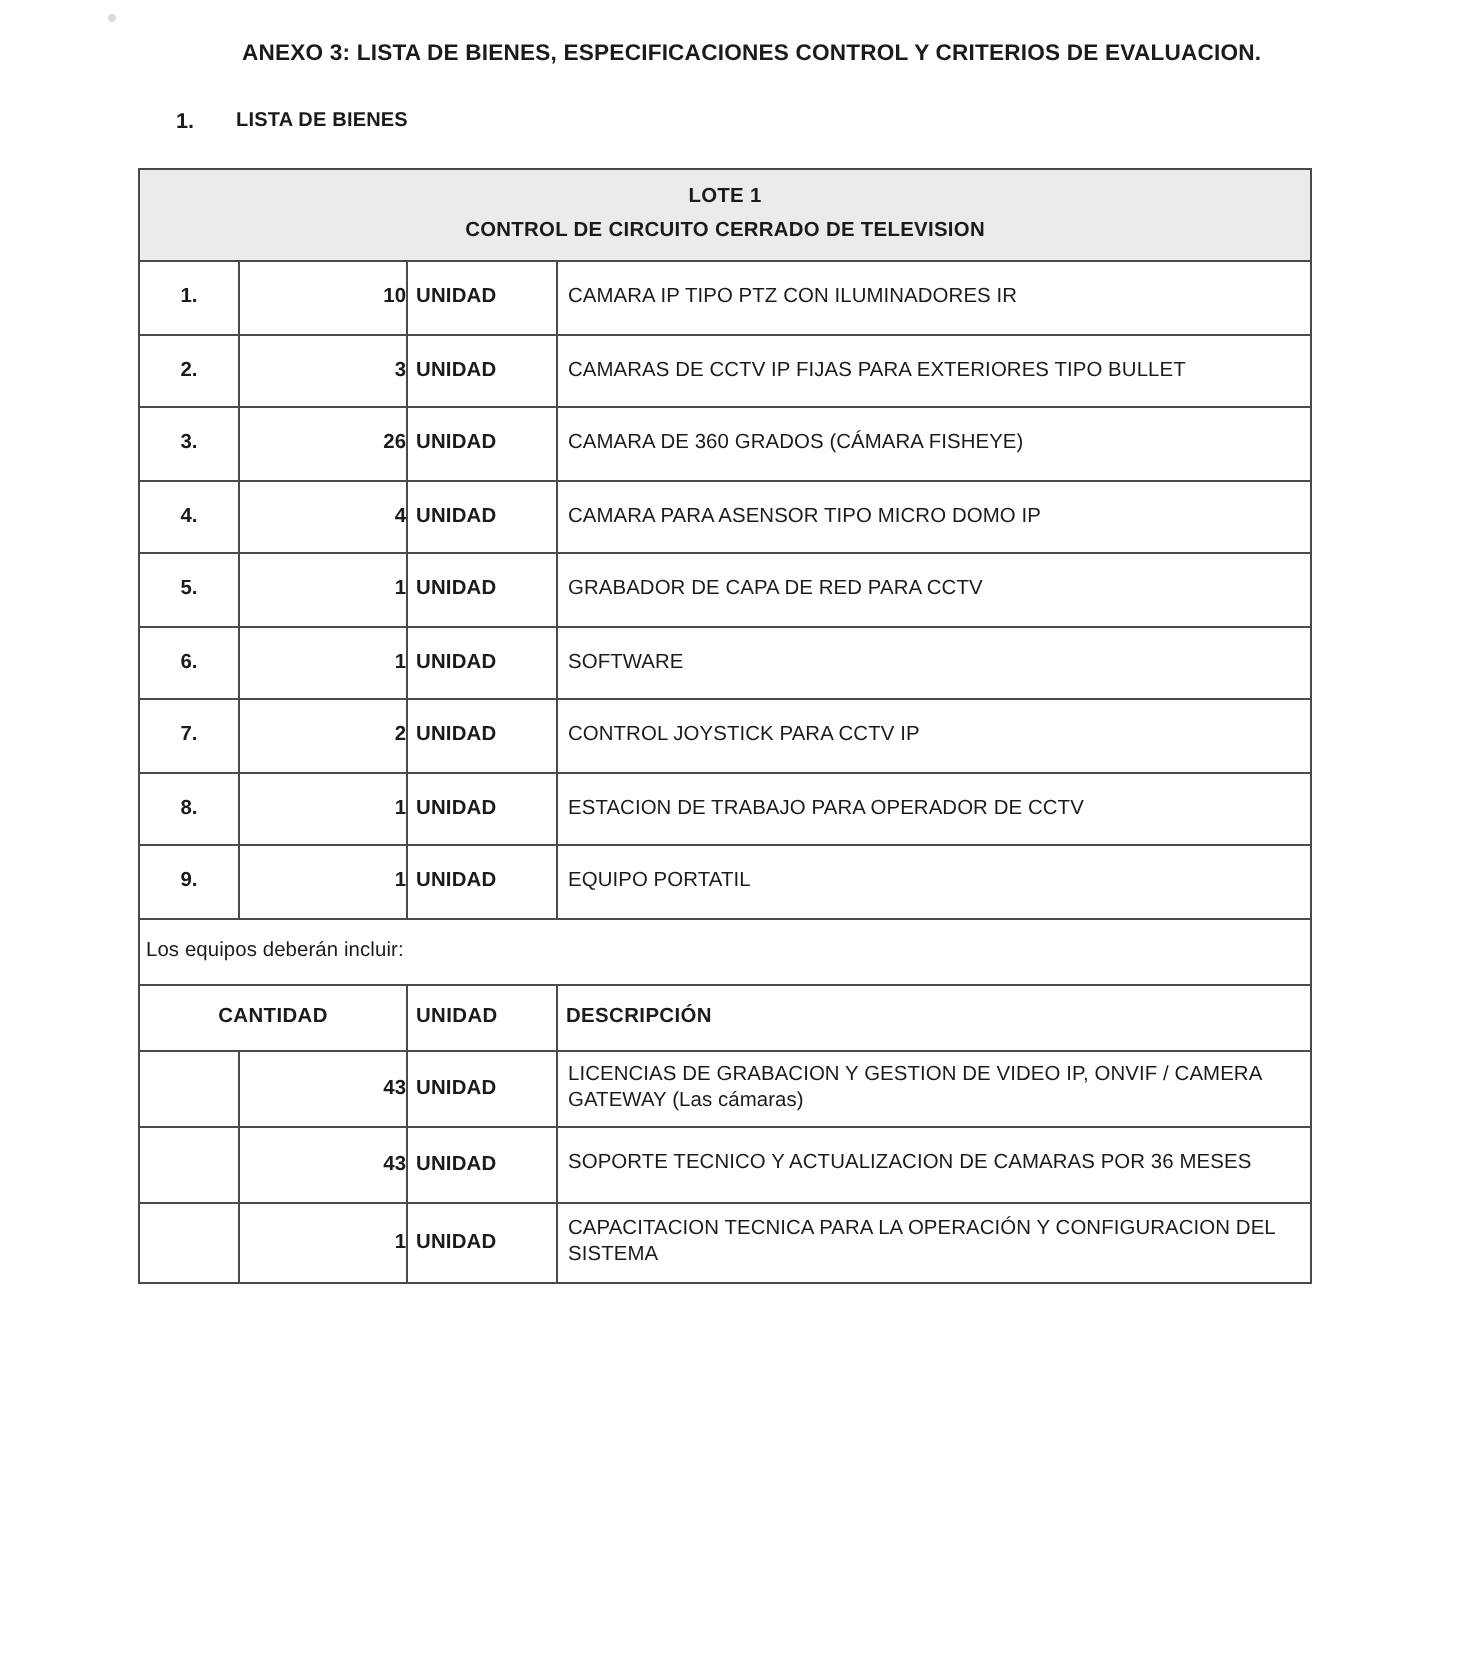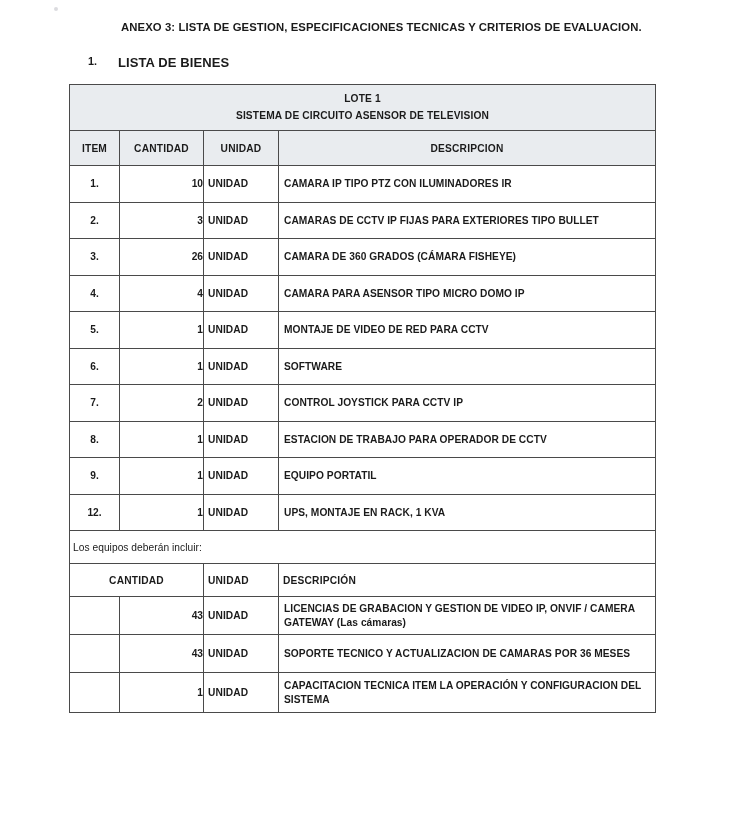--- a/index.html
+++ b/index.html
@@ -45,21 +45,21 @@
     left: 88px;
     top: 55px;
     font-size: 10.8px;
     font-weight: bold;
     color: #1b1b1b;
   }
   .section-label {
     position: absolute;
     left: 118px;
     top: 55px;
-    font-size: 13px;
+    font-size: 10px;
     font-weight: bold;
     letter-spacing: 0.1px;
     color: #1b1b1b;
   }
 
   
   .tbl-wrap {
     position: absolute;
     left: 69px;
     top: 84px;
@@ -114,21 +114,21 @@
     font-weight: bold;
     font-size: 10.2px;
   }
   .row-unid {
     font-weight: bold;
     font-size: 10.2px;
     padding-left: 4px !important;
     letter-spacing: 0.1px;
   }
   .row-desc {
-    font-weight: bold;
+    font-weight: normal;
     font-size: 10.2px;
     padding-left: 5px !important;
     letter-spacing: 0.05px;
     line-height: 13.5px;
   }
 
   .note-cell {
     font-size: 10.2px;
     font-weight: normal;
     padding: 0 0 0 3px !important;
@@ -150,45 +150,39 @@
   }
   .sub-empty { background: #ffffff; }
   .sub-row { height: 38px; margin-top: 28px; }
   .sub-row.tall { height: 40px; }
 </style>
 </head>
 <body>
 
 <div class="scan-speck"></div>
 
-<div class="doc-title">ANEXO 3: LISTA DE GESTION, ESPECIFICACIONES TECNICAS Y CRITERIOS DE EVALUACION.</div>
+<div class="doc-title">ANEXO 3: LISTA DE BIENES, ESPECIFICACIONES CONTROL Y CRITERIOS DE EVALUACION.</div>
 
 <div class="section-num">1.</div>
 <div class="section-label">LISTA DE BIENES</div>
 
 <div class="tbl-wrap">
   <table class="main">
     <colgroup>
       <col class="c-item">
         <col class="c-cant">
         <col class="c-unid">
         <col class="c-desc">
     </colgroup>
     <tbody>
       <tr>
         <td class="lote-cell" colspan="4">
           <div>LOTE 1</div>
-          <div>SISTEMA DE CIRCUITO ASENSOR DE TELEVISION</div>
+          <div>CONTROL DE CIRCUITO CERRADO DE TELEVISION</div>
         </td>
-      </tr>
-      <tr>
-        <td class="hdr">ITEM</td>
-        <td class="hdr">CANTIDAD</td>
-        <td class="hdr">UNIDAD</td>
-        <td class="hdr">DESCRIPCION</td>
       </tr>
 
       <tr>
         <td class="row-item">1.</td>
         <td class="row-cant">10</td>
         <td class="row-unid">UNIDAD</td>
         <td class="row-desc">CAMARA IP TIPO PTZ CON ILUMINADORES IR</td>
       </tr>
       <tr>
         <td class="row-item">2.</td>
@@ -205,21 +199,21 @@
       <tr>
         <td class="row-item">4.</td>
         <td class="row-cant">4</td>
         <td class="row-unid">UNIDAD</td>
         <td class="row-desc">CAMARA PARA ASENSOR TIPO MICRO DOMO IP</td>
       </tr>
       <tr>
         <td class="row-item">5.</td>
         <td class="row-cant">1</td>
         <td class="row-unid">UNIDAD</td>
-        <td class="row-desc">MONTAJE DE VIDEO DE RED PARA CCTV</td>
+        <td class="row-desc">GRABADOR DE CAPA DE RED PARA CCTV</td>
       </tr>
       <tr>
         <td class="row-item">6.</td>
         <td class="row-cant">1</td>
         <td class="row-unid">UNIDAD</td>
         <td class="row-desc">SOFTWARE</td>
       </tr>
       <tr>
         <td class="row-item">7.</td>
         <td class="row-cant">2</td>
@@ -230,26 +224,20 @@
         <td class="row-item">8.</td>
         <td class="row-cant">1</td>
         <td class="row-unid">UNIDAD</td>
         <td class="row-desc">ESTACION DE TRABAJO PARA OPERADOR DE CCTV</td>
       </tr>
       <tr>
         <td class="row-item">9.</td>
         <td class="row-cant">1</td>
         <td class="row-unid">UNIDAD</td>
         <td class="row-desc">EQUIPO PORTATIL</td>
-      </tr>
-      <tr>
-        <td class="row-item">12.</td>
-        <td class="row-cant">1</td>
-        <td class="row-unid">UNIDAD</td>
-        <td class="row-desc">UPS, MONTAJE EN RACK, 1 KVA</td>
       </tr>
 
       <tr>
         <td class="note-cell" colspan="4">Los equipos deberán incluir:</td>
       </tr>
 
       <tr>
         <td class="sub-hdr" colspan="2">CANTIDAD</td>
         <td class="sub-hdr left">UNIDAD</td>
         <td class="sub-hdr left">DESCRIPCIÓN</td>
@@ -264,17 +252,17 @@
       <tr class="sub-row">
         <td class="sub-empty"></td>
         <td class="row-cant">43</td>
         <td class="row-unid">UNIDAD</td>
         <td class="row-desc">SOPORTE TECNICO Y ACTUALIZACION DE CAMARAS POR 36 MESES</td>
       </tr>
       <tr class="sub-row tall">
         <td class="sub-empty"></td>
         <td class="row-cant">1</td>
         <td class="row-unid">UNIDAD</td>
-        <td class="row-desc">CAPACITACION TECNICA ITEM LA OPERACIÓN Y CONFIGURACION DEL SISTEMA</td>
+        <td class="row-desc">CAPACITACION TECNICA PARA LA OPERACIÓN Y CONFIGURACION DEL SISTEMA</td>
       </tr>
     </tbody>
   </table>
 </div>
 
 </body></html>

